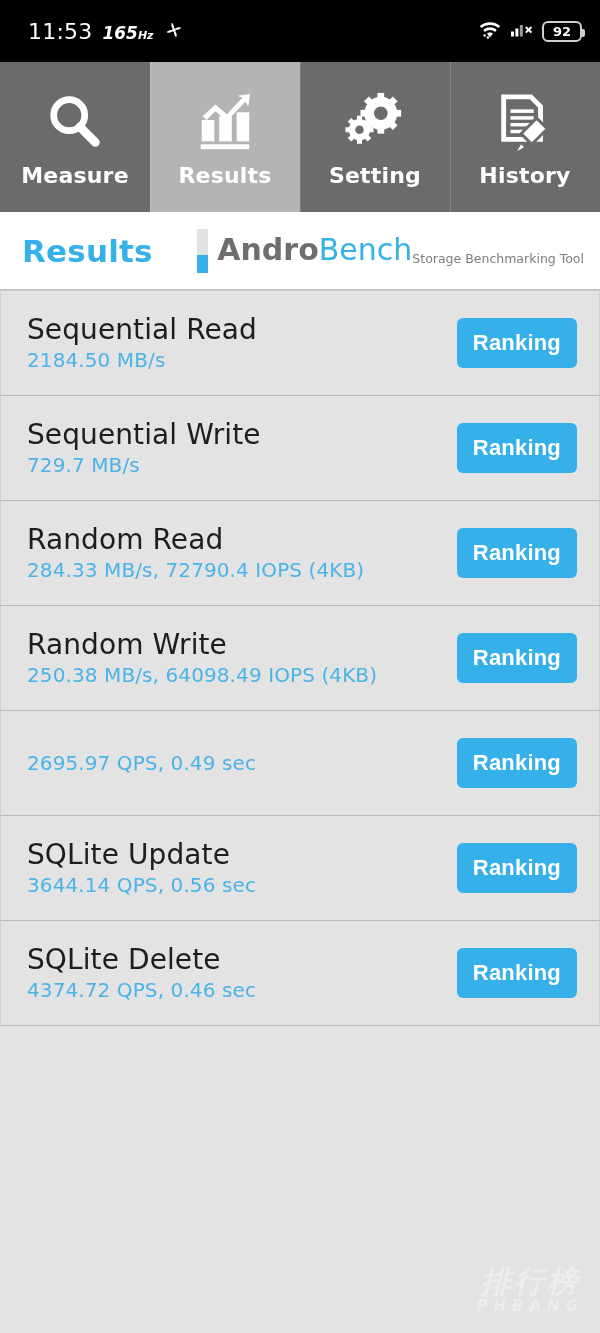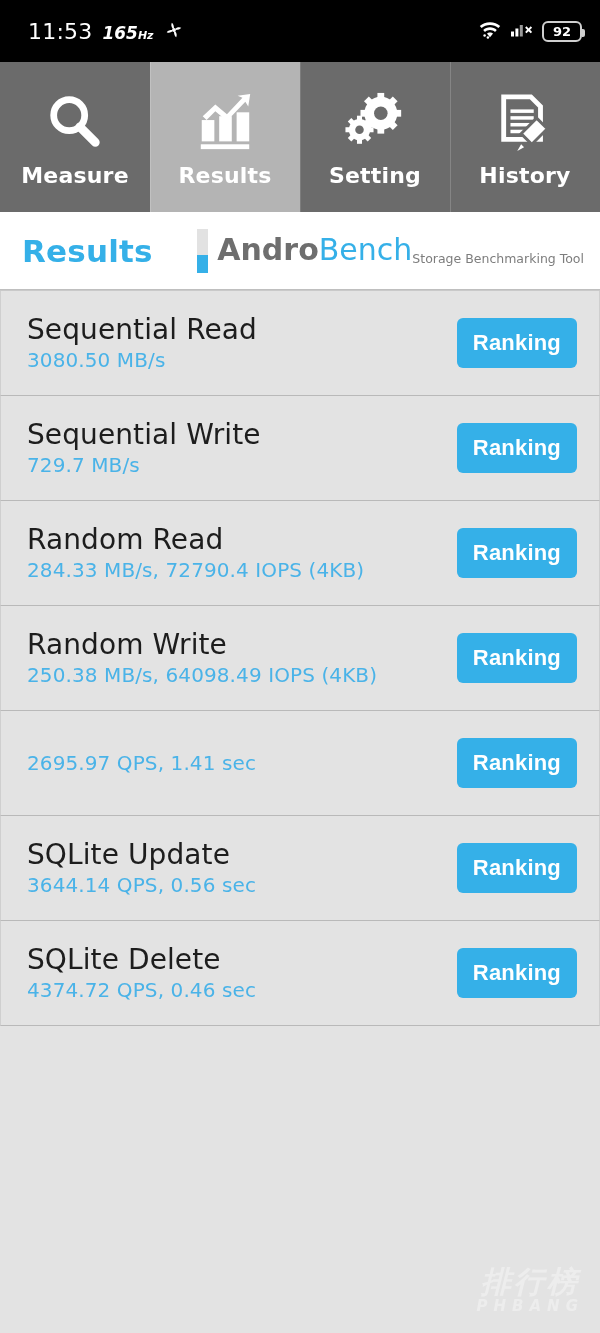--- a/index.html
+++ b/index.html
@@ -227,21 +227,21 @@
         <span class="logo-sub">Storage Benchmarking Tool</span>
       </span>
     </div>
   </div>
 
   <div class="list">
 
     <div class="row">
       <div class="row-text">
         <span class="row-title">Sequential Read</span>
-        <span class="row-value">3080.50 MB/s</span>
+        <span class="row-value">2184.50 MB/s</span>
       </div>
       <button class="ranking-btn">Ranking</button>
     </div>
 
     <div class="row">
       <div class="row-text">
         <span class="row-title">Sequential Write</span>
         <span class="row-value">729.7 MB/s</span>
       </div>
       <button class="ranking-btn">Ranking</button>
@@ -258,21 +258,21 @@
     <div class="row">
       <div class="row-text">
         <span class="row-title">Random Write</span>
         <span class="row-value">250.38 MB/s, 64098.49 IOPS (4KB)</span>
       </div>
       <button class="ranking-btn">Ranking</button>
     </div>
 
     <div class="row">
       <div class="row-text">
-        <span class="row-value">2695.97 QPS, 1.41 sec</span>
+        <span class="row-value">2695.97 QPS, 0.49 sec</span>
       </div>
       <button class="ranking-btn">Ranking</button>
     </div>
 
     <div class="row">
       <div class="row-text">
         <span class="row-title">SQLite Update</span>
         <span class="row-value">3644.14 QPS, 0.56 sec</span>
       </div>
       <button class="ranking-btn">Ranking</button>

